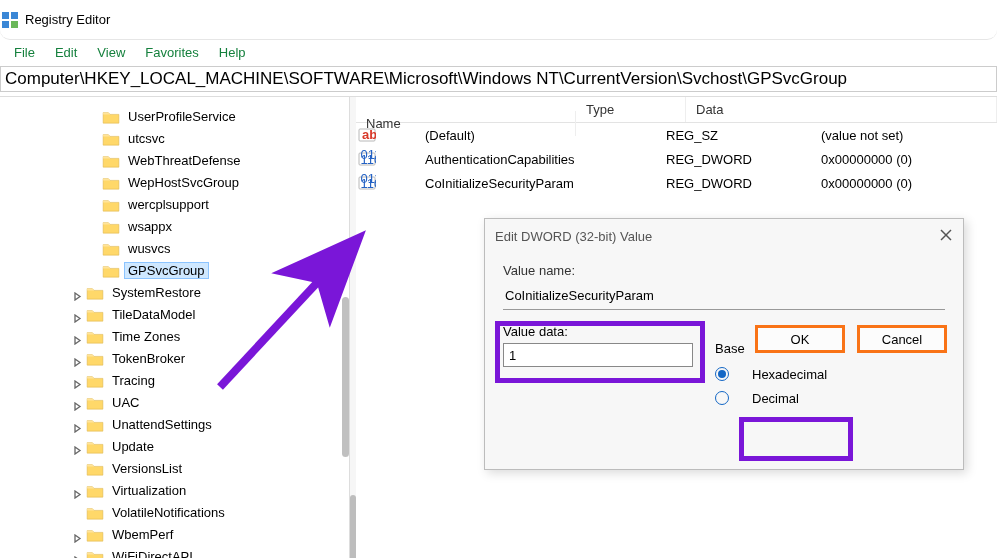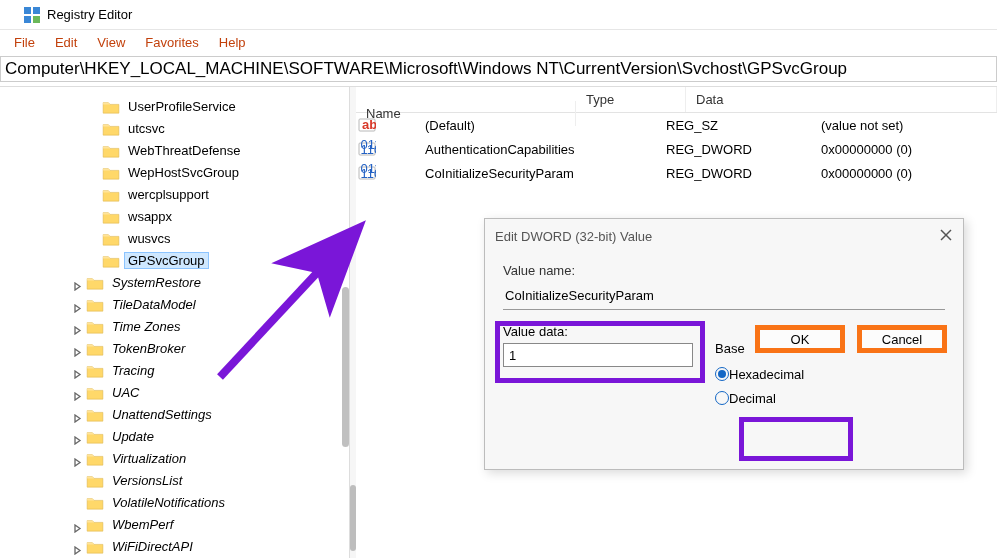--- a/index.html
+++ b/index.html
@@ -1,45 +1,45 @@
 <!DOCTYPE html>
 <html><head>
 <meta charset="utf-8">
 <style>
 * { box-sizing: border-box; margin: 0; padding: 0; font-family: "Segoe UI", Tahoma, sans-serif; font-size: 13px; }
 html, body { width: 997px; height: 558px; overflow: hidden; background: #fff; color: #000; }
 
 
-.titlebar { height: 30px; background: #fff; display: flex; align-items: center; padding: 0 23px; border-bottom: 1px solid #e6e6e6; }
+.titlebar { height: 40px; background: #fff; display: flex; align-items: center; padding: 0 1px; border-bottom: 1px solid #e6e6e6; border-radius: 10px; }
 .titlebar .appicon { width: 18px; height: 18px; margin-right: 6px; display:inline-flex; align-items:center; justify-content:center; }
 .titlebar .title { color: #000; }
 
 
 .menubar { height: 24px; display: flex; align-items: center; padding: 0 4px; }
-.menubar .item { padding: 3px 10px; color: #c2410c; cursor: default; }
+.menubar .item { padding: 3px 10px; color: #15803d; cursor: default; }
 
 
 .addressbar { height: 26px; border: 1px solid #ccc; margin: 2px 0 4px 0; display:flex; align-items:center; padding: 0 4px; background:#fff; }
 .addressbar input { border:none; outline:none; flex:1; font-size:17px; }
 
 
 .main { display:flex; height: calc(558px - 30px - 24px - 32px); border-top: 1px solid #ddd; position: relative; }
 .treepane { width: 350px; overflow: hidden; border-right: 1px solid #ddd; position: relative; }
 .gutter { width: 6px; background:#f6f6f6; }
 .listpane { flex:1; position: relative; }
 
 
 .tree { padding: 6px 0 6px 0; }
 .tree .row { display:flex; align-items:flex-end; height:22px; white-space:nowrap; }
 .tree .exp { width:14px; display:inline-flex; align-items:center; justify-content:center; color:#555; margin-right:2px; }
 .tree .fld { width:18px; height:16px; display:inline-flex; align-items:center; justify-content:center; margin-right:4px; }
 .tree .lbl { cursor: default; padding: 1px 4px; }
 .tree .lbl.sel { background:#cfe8ff; border:1px solid #8cc4ff; padding:0px 3px; }
 .ind1 { padding-left: 86px; }
-.ind2 { padding-left: 70px; font-style: italic; }
+.ind2 { padding-left: 70px; }
 
 
 .folder-svg { width:18px; height:14px; }
 
 
 .scroll-thumb { position:absolute; right:0; top:200px; height:160px; width:7px; background:#c0c0c0; border-radius:4px; }
 .scroll-track { position: absolute; right: 0; top: 0; bottom: 0; width: 7px; }
 
 
 .columns { height:26px; border-bottom:1px solid #e3e3e3; display:flex; align-items:center; background:#fff; }
@@ -58,25 +58,25 @@
 .dialog { position:absolute; left:484px; top:218px; width:480px; height:252px; background:#f7f7f7; border:1px solid #bcbcbc; box-shadow: 3px 3px 10px rgba(0,0,0,0.15); }
 .dialog .dtitle { height:34px; display:flex; align-items:center; padding: 0 10px; color:#555; font-size:14px; }
 .dialog .dclose { margin-left:auto; color:#555; cursor:default; }
 .dialog .dbody { padding: 6px 18px 0 18px; position:relative; }
 .dialog .vname-lbl { color:#333; margin-top:4px; }
 .dialog .vname-val { border-bottom:1px solid #999; padding:6px 2px 6px 2px; margin: 4px 0 14px 0; }
 .dialog .vdata-lbl { margin-bottom:4px; }
 .dialog .vdata-input { width:190px; height:24px; border:1px solid #888; padding:2px 5px; background:#fff; }
 .dialog .base-group { position:absolute; left:230px; top:88px; width:220px; }
 .dialog .base-title { margin-bottom:6px; }
-.dialog .radio-row { display:flex; align-items:center; height:24px; gap:0; }
+.dialog .radio-row { display:flex; align-items:center; height:24px; gap:23px; }
 .dialog .radio { width:14px; height:14px; border-radius:50%; border:1px solid #1467c5; display:inline-flex; align-items:center; justify-content:center; }
 .dialog .radio.checked::after { content:""; width:8px; height:8px; border-radius:50%; background:#1467c5; }
 .dialog .btns { position:absolute; right:16px; bottom:14px; display:flex; gap:12px; }
-.dialog .btn { width:90px; height:28px; background:#fcfcfc; border:5px solid #f97316; display:flex; align-items:center; justify-content:center; cursor:default; }
+.dialog .btn { width:90px; height:28px; background:#fcfcfc; border:3px solid #f97316; display:flex; align-items:center; justify-content:center; cursor:default; }
 
 
 .hilite { position:absolute; border:5px solid #7a16d8; pointer-events:none; }
 
 
 .arrow-svg { position:absolute; left:200px; top:130px; pointer-events:none; }
 </style>
 </head>
 <body>
 
@@ -294,42 +294,42 @@
           </span>
           <span class="fld">
             <svg class="folder-svg" viewBox="0 0 20 16">
               <path d="M1 3 L7 3 L9 5 L19 5 L19 15 L1 15 Z" fill="#ffd869" stroke="#d8b34a" stroke-width="0.6"></path>
               <path d="M1 3 L7 3 L9 5 L1 5 Z" fill="#ffe49b"></path>
             </svg>
           </span>
           <span class="lbl">Update</span>
         </div>
         <div class="row ind2">
+          <span class="exp"></span>
+          <span class="fld">
+            <svg class="folder-svg" viewBox="0 0 20 16">
+              <path d="M1 3 L7 3 L9 5 L19 5 L19 15 L1 15 Z" fill="#ffd869" stroke="#d8b34a" stroke-width="0.6"></path>
+              <path d="M1 3 L7 3 L9 5 L1 5 Z" fill="#ffe49b"></path>
+            </svg>
+          </span>
+          <span class="lbl">VersionsList</span>
+        </div>
+        <div class="row ind2">
           <span class="exp">
             <svg width="9" height="9" viewBox="0 0 9 9">
               <path d="M2 1 L7 4.5 L2 8 Z" fill="none" stroke="#666" stroke-width="1.3"></path>
             </svg>
           </span>
           <span class="fld">
             <svg class="folder-svg" viewBox="0 0 20 16">
               <path d="M1 3 L7 3 L9 5 L19 5 L19 15 L1 15 Z" fill="#ffd869" stroke="#d8b34a" stroke-width="0.6"></path>
               <path d="M1 3 L7 3 L9 5 L1 5 Z" fill="#ffe49b"></path>
             </svg>
           </span>
           <span class="lbl">Virtualization</span>
-        </div>
-        <div class="row ind2">
-          <span class="exp"></span>
-          <span class="fld">
-            <svg class="folder-svg" viewBox="0 0 20 16">
-              <path d="M1 3 L7 3 L9 5 L19 5 L19 15 L1 15 Z" fill="#ffd869" stroke="#d8b34a" stroke-width="0.6"></path>
-              <path d="M1 3 L7 3 L9 5 L1 5 Z" fill="#ffe49b"></path>
-            </svg>
-          </span>
-          <span class="lbl">VersionsList</span>
         </div>
         <div class="row ind2">
           <span class="exp"></span>
           <span class="fld">
             <svg class="folder-svg" viewBox="0 0 20 16">
               <path d="M1 3 L7 3 L9 5 L19 5 L19 15 L1 15 Z" fill="#ffd869" stroke="#d8b34a" stroke-width="0.6"></path>
               <path d="M1 3 L7 3 L9 5 L1 5 Z" fill="#ffe49b"></path>
             </svg>
           </span>
           <span class="lbl">VolatileNotifications</span>

